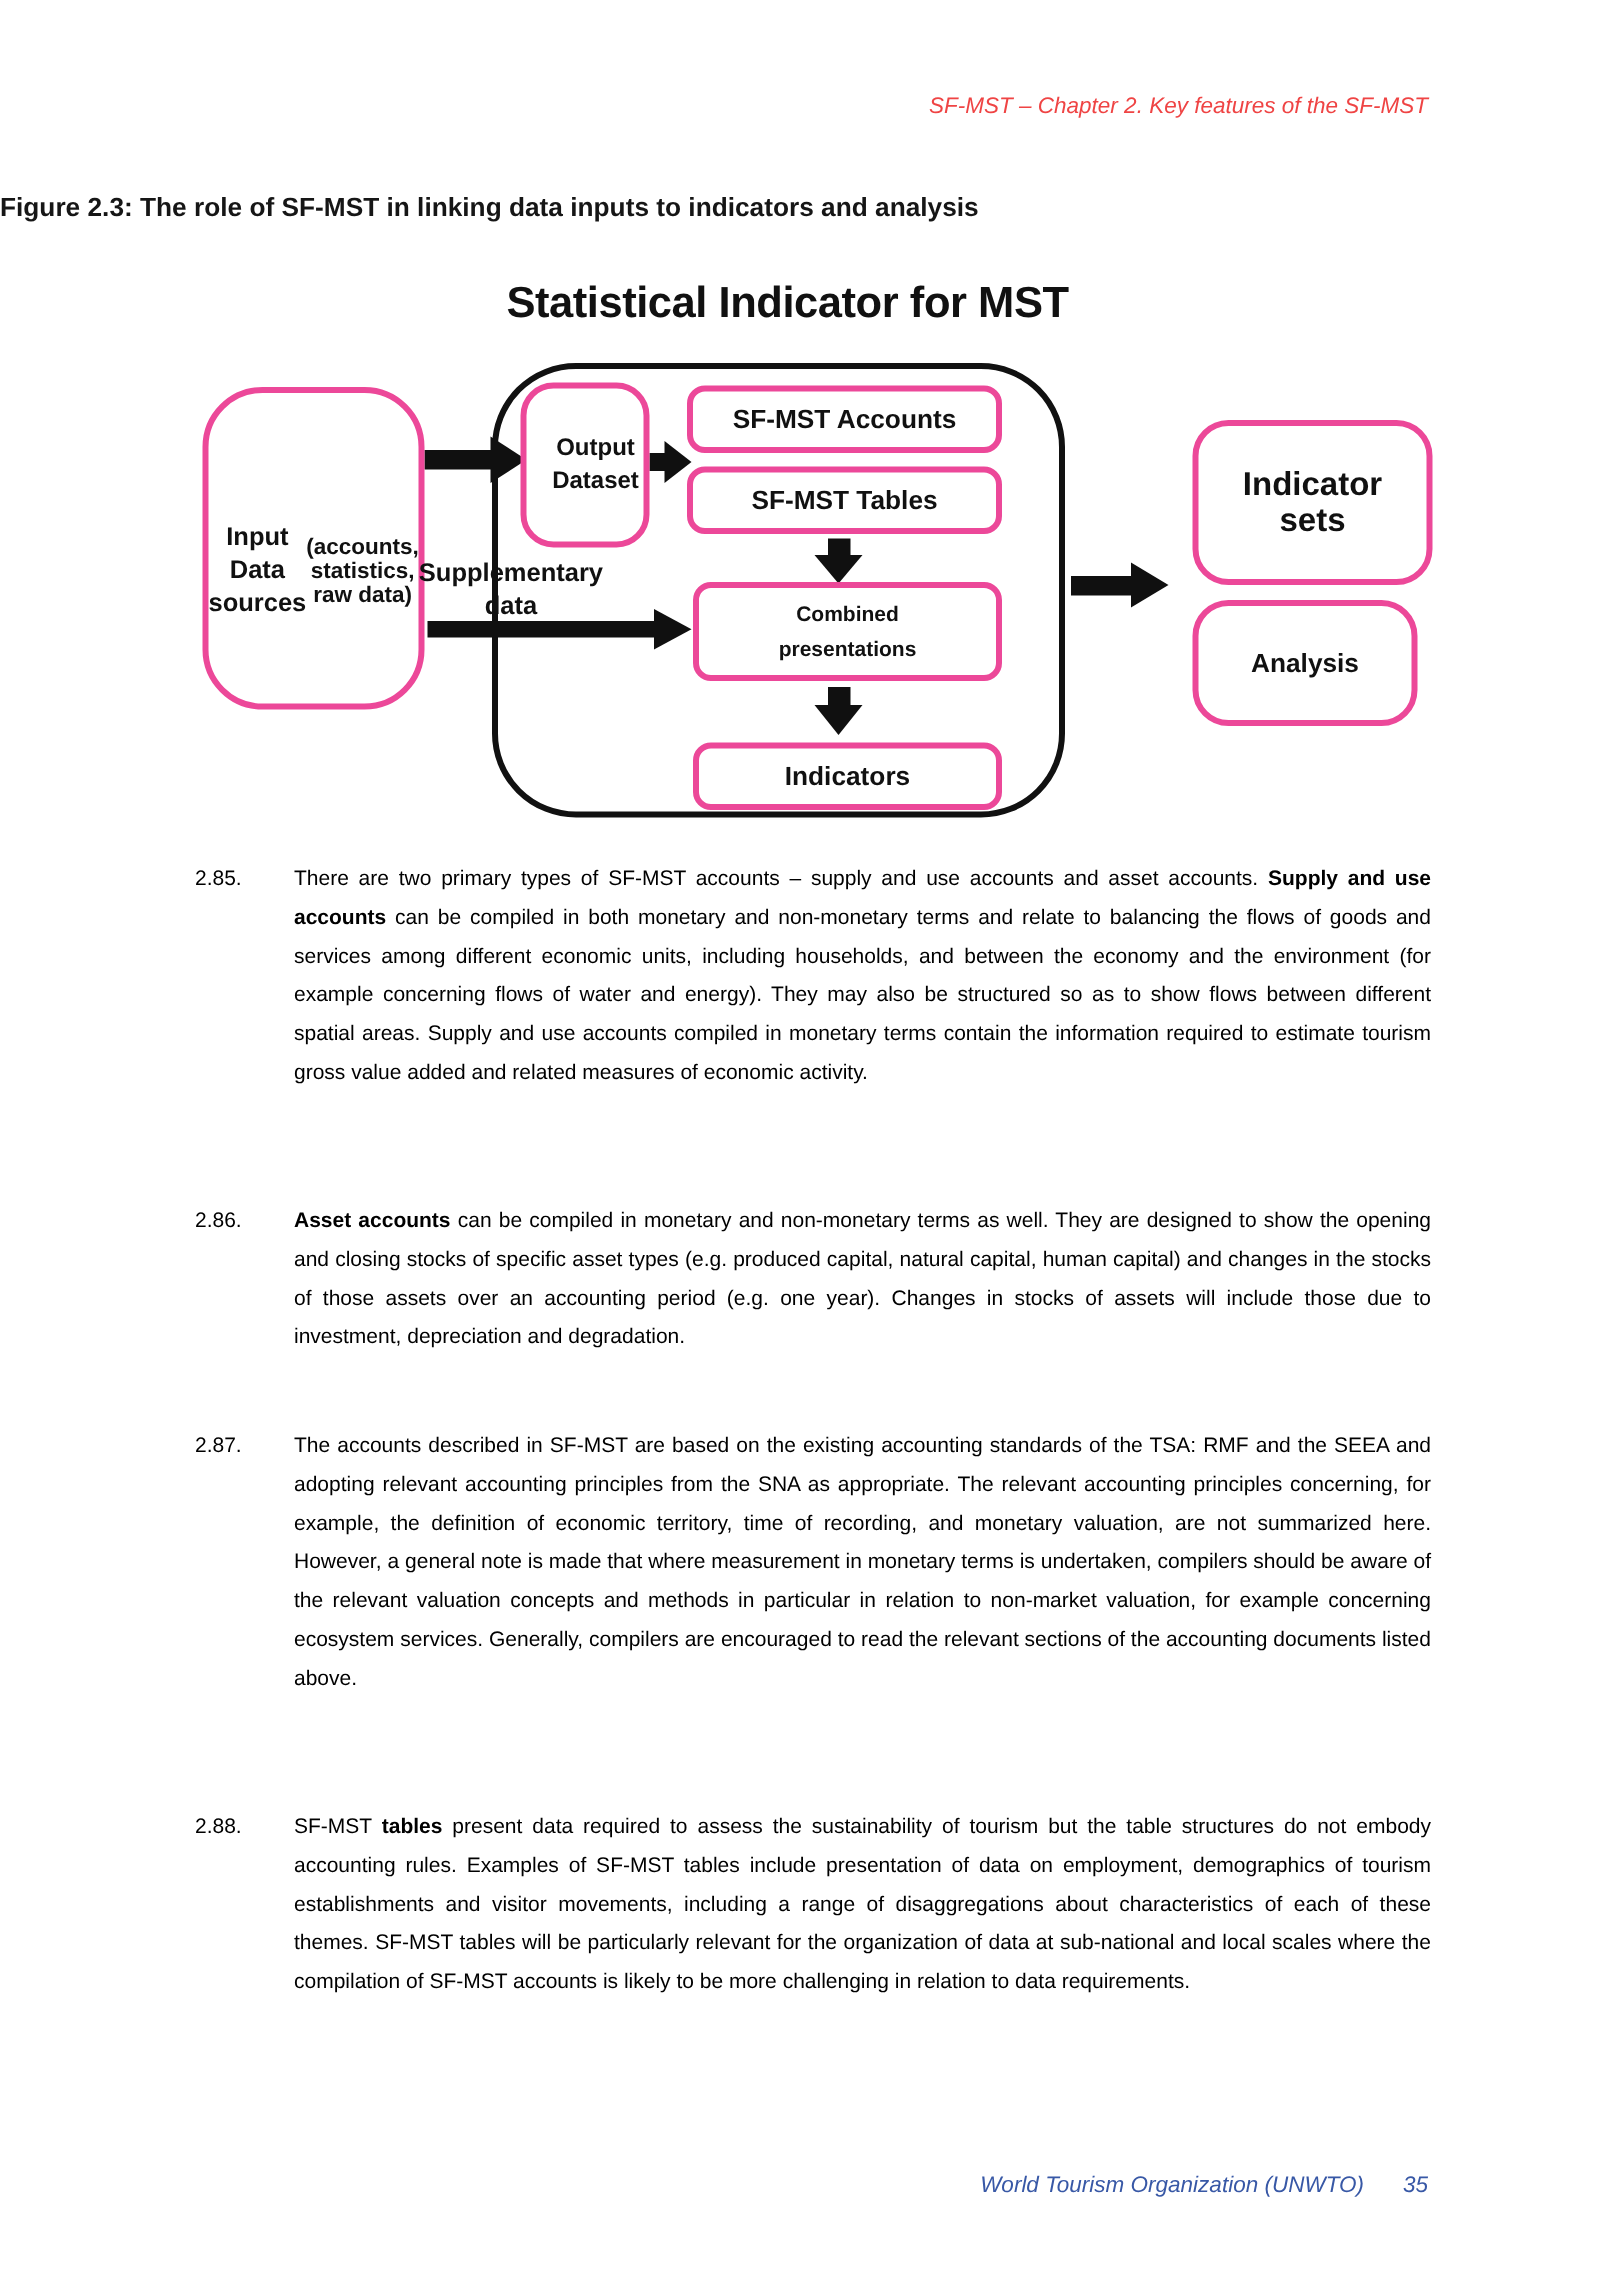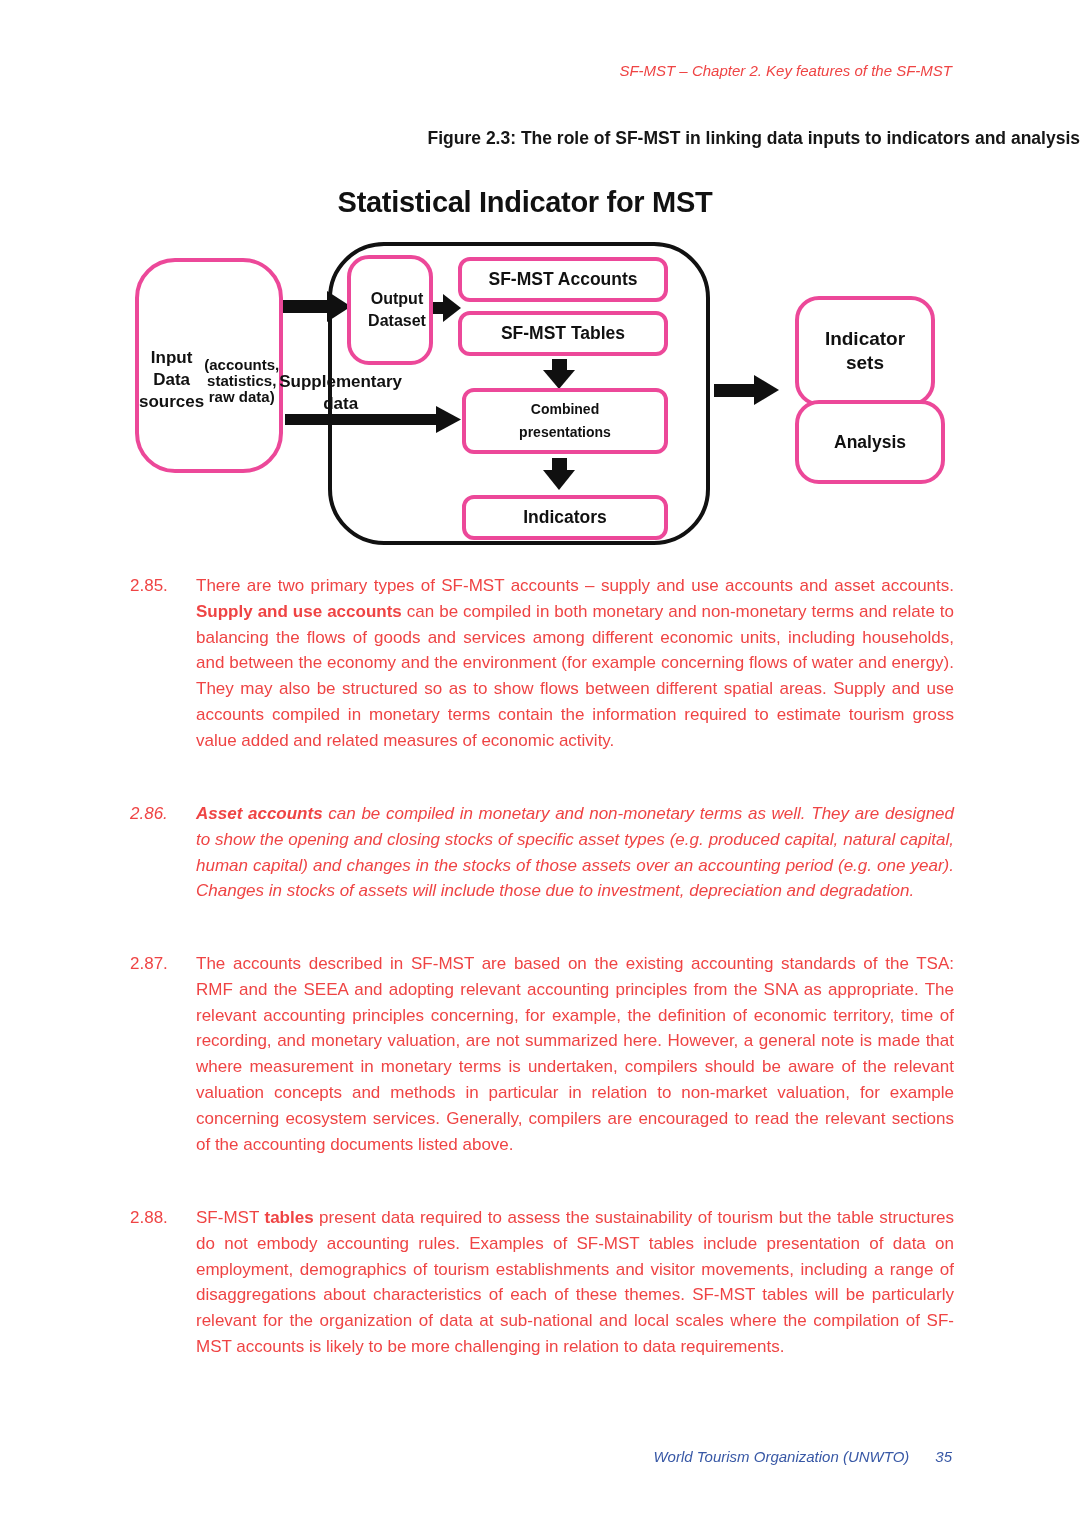--- a/index.html
+++ b/index.html
@@ -7,21 +7,21 @@
     position:relative; width:1080px; height:1528px; margin:0 auto;
     background:#ffffff; overflow:hidden;
     font-family:"Liberation Sans", sans-serif; color:#1d1d1d;
   }
   .running-header {
     position:absolute; top:62px; right:128px;
     font-size:15px; font-style:italic; color:#ef4444;
   }
   .figure-caption {
     position:absolute; top:128px; left:0; width:1080px;
-    text-align:right; font-weight:bold; font-size:17.5px; color:#161616;
+    text-align:left; font-weight:bold; font-size:17.5px; color:#161616;
   }
   .diagram-title {
     position:absolute; top:186px; left:0; width:1050px;
     text-align:center; font-weight:bold; font-size:29px; color:#111;
     letter-spacing:-0.3px;
   }
   .diagram { position:absolute; left:0; top:240px; width:1080px; height:330px; }
   .dbox {
     position:absolute; box-sizing:border-box;
     border:4px solid #ec4899; border-radius:12px; background:#fff;
@@ -39,28 +39,28 @@
     flex-direction:row; justify-content:flex-start; padding-top:28px;
   }
   .box-input .main { font-size:17px; line-height:22px; }
   .box-input .sub  { font-size:15px; line-height:16px; margin-top:2px; }
   .box-input .supp { font-size:17px; line-height:22px; margin-top:26px; }
   .box-output { left:347px; top:15px; width:86px; height:110px; border-radius:22px; font-size:16px; line-height:22px;padding-left:14px; }
   .box-accounts { left:458px; top:17px; width:210px; height:45px; font-size:17.5px; }
   .box-tables { left:458px; top:71px; width:210px; height:45px; font-size:17.5px; }
   .box-combined { left:462px; top:148px; width:206px; height:66px; font-size:14px; line-height:23px; }
   .box-indicators { left:462px; top:255px; width:206px; height:45px; font-size:17.5px; }
-  .box-indicator-sets { left:795px; top:40px; width:140px; height:110px; border-radius:24px; font-size:19px; line-height:24px;margin-top:16px; }
+  .box-indicator-sets { left:795px; top:40px; width:160px; height:110px; border-radius:24px; font-size:22px; line-height:24px; }
   .box-analysis { left:795px; top:160px; width:150px; height:84px; border-radius:24px; font-size:17.5px; }
   .arrows { position:absolute; left:0; top:0; width:1080px; height:330px; }
   .arrows * { fill:#101010; }
   .para {
     position:absolute; left:130px; width:824px;
-    display:flex; font-size:17px; line-height:25.8px;
-    text-align:justify; color:#ef4444;
+    display:flex; font-size:14px; line-height:25.8px;
+    text-align:justify; color:#000000;
   }
   .para .num { width:66px; flex-shrink:0; text-align:left; }
   .para .ptext { flex:1; }
   .running-footer {
     position:absolute; top:1448px; right:128px;
     font-size:15px; font-style:italic; color:#3858a6;
   }
   .running-footer .pagenum { margin-left:26px; }
 </style>
 </head>
@@ -144,21 +144,21 @@
     <div class="dbox box-analysis">
       <span>Analysis</span>
     </div>
   </div>
 
   <div class="para" style="top:573px;">
     <div class="num">2.85.</div>
     <div class="ptext"><span>There are two primary types of SF-MST accounts – supply and use accounts and asset accounts. </span><b>Supply and use accounts</b><span> can be compiled in both monetary and non-monetary terms and relate to balancing the flows of goods and services among different economic units, including households, and between the economy and the environment (for example concerning flows of water and energy). They may also be structured so as to show flows between different spatial areas. Supply and use accounts compiled in monetary terms contain the information required to estimate tourism gross value added and related measures of economic activity.</span></div>
   </div>
 
-  <div class="para" style="top:801px;font-style:italic;">
+  <div class="para" style="top:801px;">
     <div class="num">2.86.</div>
     <div class="ptext"><span></span><b>Asset accounts</b><span> can be compiled in monetary and non-monetary terms as well. They are designed to show the opening and closing stocks of specific asset types (e.g. produced capital, natural capital, human capital) and changes in the stocks of those assets over an accounting period (e.g. one year). Changes in stocks of assets will include those due to investment, depreciation and degradation.</span></div>
   </div>
 
   <div class="para" style="top:951px;">
     <div class="num">2.87.</div>
     <div class="ptext"><span>The accounts described in SF-MST are based on the existing accounting standards of the TSA: RMF and the SEEA and adopting relevant accounting principles from the SNA as appropriate. The relevant accounting principles concerning, for example, the definition of economic territory, time of recording, and monetary valuation, are not summarized here. However, a general note is made that where measurement in monetary terms is undertaken, compilers should be aware of the relevant valuation concepts and methods in particular in relation to non-market valuation, for example concerning ecosystem services. Generally, compilers are encouraged to read the relevant sections of the accounting documents listed above.</span><b></b><span></span></div>
   </div>
 
   <div class="para" style="top:1205px;">

